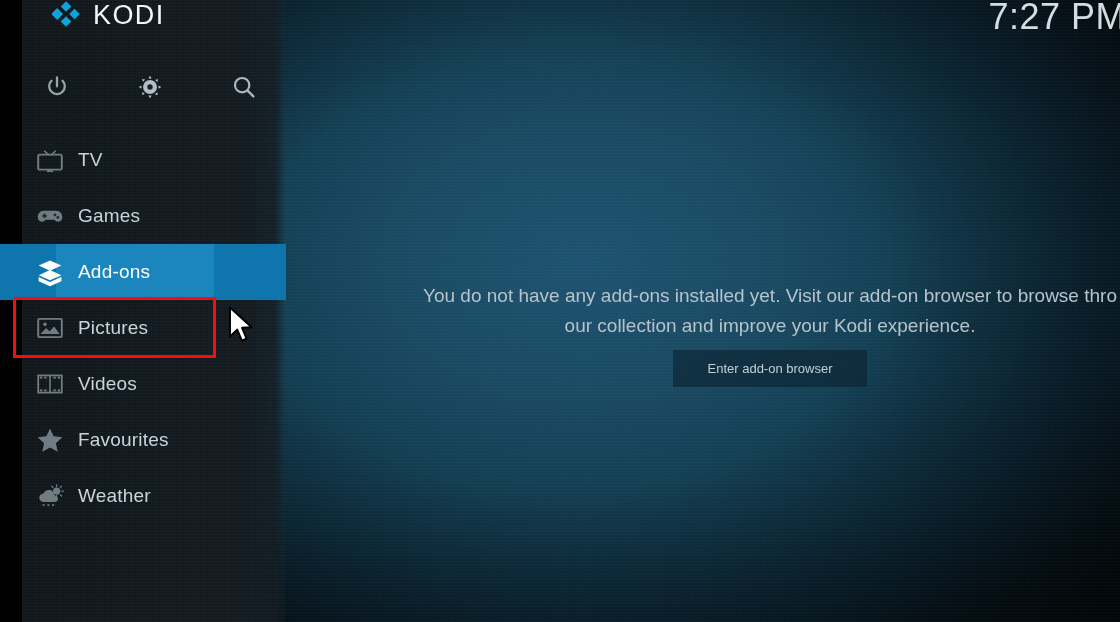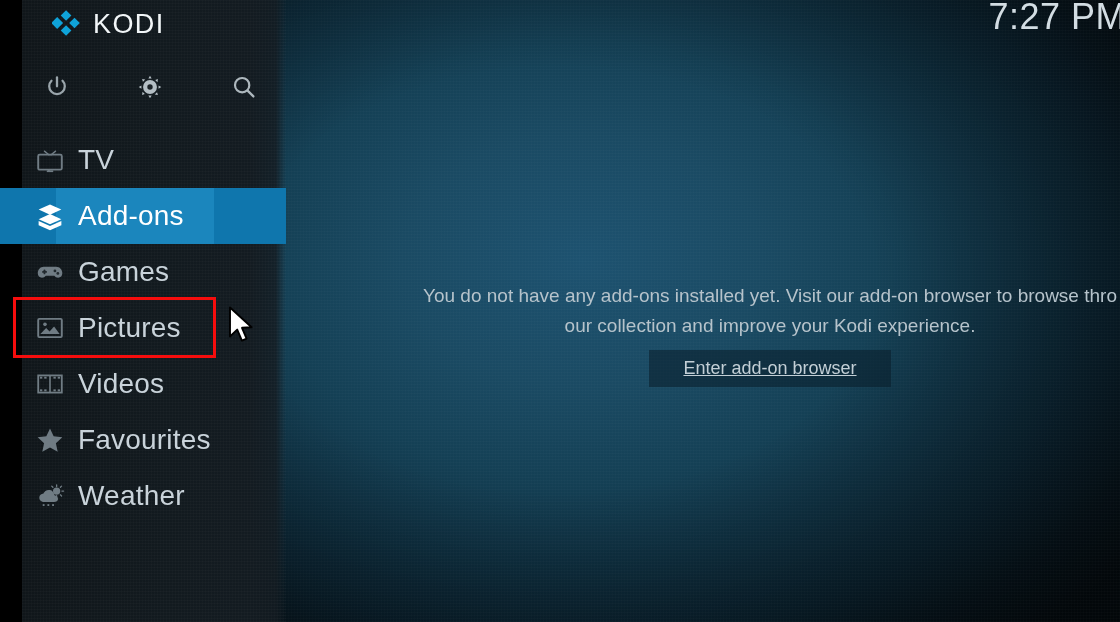--- a/index.html
+++ b/index.html
@@ -56,21 +56,21 @@
     content:"";
     position:absolute; inset:0;
     background-image:
       repeating-linear-gradient(0deg, rgba(255,255,255,.018) 0 1px, transparent 1px 3px),
       repeating-linear-gradient(90deg, rgba(255,255,255,.014) 0 1px, transparent 1px 3px);
     pointer-events:none;
   }
 
   
   .logo-row {
-    position:absolute; left:52px; top:9px;
+    position:absolute; left:52px; top:0;
     display:flex; align-items:center; gap:11px; z-index:7;
   }
   .logo-mark { width:30px; height:30px; display:block; }
   .logo-text {
     font-size:27px; color:#f2f6f8; letter-spacing:1.4px;
     font-weight:400; line-height:1;
   }
 
   
   .toolbar { position:absolute; left:22px; top:66px; width:264px; height:44px; z-index:7; }
@@ -90,21 +90,21 @@
     position:relative;
     height:56px; display:flex; align-items:center;
     cursor:pointer;
   }
   .mi-icon {
     width:56px; min-width:56px; height:56px;
     display:flex; align-items:center; justify-content:center;
   }
   .mi-icon svg { display:block; }
   .mi-label {
-    font-size:28px; color:#c9d3da; letter-spacing:.2px;
+    font-size:19px; color:#c9d3da; letter-spacing:.2px;
     font-weight:400; white-space:nowrap;
   }
 
   
   .menu-item.selected { color:#fff; }
   .sel-band {
     position:absolute; left:-22px; top:0; width:286px; height:56px;
     background:#0f76ad; z-index:-2;
   }
   .sel-inner {
@@ -143,23 +143,22 @@
   }
   .msg .l2 { display:block; }
   .btn-row {
     position:absolute; left:104px; top:350px; width:760px;
     display:flex; justify-content:center; gap:25px;
   }
   .btn {
     height:37px; padding:0 34px;
     display:flex; align-items:center; justify-content:center;
     background:rgba(10,30,42,.55);
-    color:#c3cfd6; font-size:18px; white-space:nowrap;
+    color:#c3cfd6; font-size:13px; white-space:nowrap;
     cursor:pointer;
-    text-decoration:underline;
   }
 </style>
 </head>
 <body>
 
 <div id="app">
 
   <div class="vignette"></div>
 
   <div class="content">
@@ -223,46 +222,46 @@
           <path d="M8.5 5.5l5 4M19.5 5.5l-5 4" stroke="#707c84" stroke-width="1.3" fill="none"></path>
           <rect x="3" y="9" width="22" height="14" rx="1.4" stroke="#707c84" stroke-width="1.8" fill="none"></rect>
           <path d="M11 24.5h6" stroke="#707c84" stroke-width="1.6"></path>
           <path d="M13 23v1.6" stroke="#707c84" stroke-width="1.6"></path>
         </svg>
       </span>
       <span class="mi-label">TV</span>
     </div>
 
 
-    <div class="menu-item selected">
-      <span class="sel-band"></span>
-      <span class="sel-inner"></span>
-      <span class="mi-icon">
-        <svg width="30" height="30" viewBox="0 0 28 28">
-          <path d="M14 3.2L24.6 8 14 12.8 3.4 8z" fill="#ffffff"></path>
-          <path d="M14 12.2L24.6 17 14 21.8 3.4 17z" fill="#ffffff"></path>
-          <path d="M3.4 18.6v4l10.6 4.8V23.4z" fill="#ffffff"></path>
-          <path d="M24.6 18.6v4L14 27.4V23.4z" fill="#ffffff"></path>
-        </svg>
-      </span>
-      <span class="mi-label">Add-ons</span>
-    </div>
-
     <div class="menu-item">
       <span class="mi-icon">
         <svg width="30" height="30" viewBox="0 0 28 28">
           <path d="M8.2 9h11.6c3.3 0 5.7 2.8 5.7 5.9 0 2.6-1.6 4.4-3.9 4.4-1.7 0-2.6-.9-3.6-1.9h-7.9
                    c-1 1-1.9 1.9-3.6 1.9-2.3 0-3.9-1.8-3.9-4.4C2.6 11.8 4.9 9 8.2 9z" fill="#707c84"></path>
           <rect x="6.6" y="13" width="4.6" height="1.7" rx=".8" fill="#222a2f"></rect>
           <rect x="8" y="11.6" width="1.7" height="4.6" rx=".8" fill="#222a2f"></rect>
           <circle cx="18.6" cy="13" r="1.3" fill="#222a2f"></circle>
           <circle cx="21.3" cy="15.3" r="1.3" fill="#222a2f"></circle>
         </svg>
       </span>
       <span class="mi-label">Games</span>
+    </div>
+
+    <div class="menu-item selected">
+      <span class="sel-band"></span>
+      <span class="sel-inner"></span>
+      <span class="mi-icon">
+        <svg width="30" height="30" viewBox="0 0 28 28">
+          <path d="M14 3.2L24.6 8 14 12.8 3.4 8z" fill="#ffffff"></path>
+          <path d="M14 12.2L24.6 17 14 21.8 3.4 17z" fill="#ffffff"></path>
+          <path d="M3.4 18.6v4l10.6 4.8V23.4z" fill="#ffffff"></path>
+          <path d="M24.6 18.6v4L14 27.4V23.4z" fill="#ffffff"></path>
+        </svg>
+      </span>
+      <span class="mi-label">Add-ons</span>
     </div>
 
     <div class="menu-item">
       <span class="mi-icon">
         <svg width="30" height="30" viewBox="0 0 28 28">
           <rect x="3" y="5.5" width="22" height="17" rx="1" stroke="#707c84" stroke-width="1.8" fill="none"></rect>
           <circle cx="9.3" cy="10.6" r="1.7" fill="#707c84"></circle>
           <path d="M5 19.5l5.4-5.4 3.2 3.2 4.2-4.6L23 19.5z" fill="#707c84"></path>
         </svg>
       </span>

